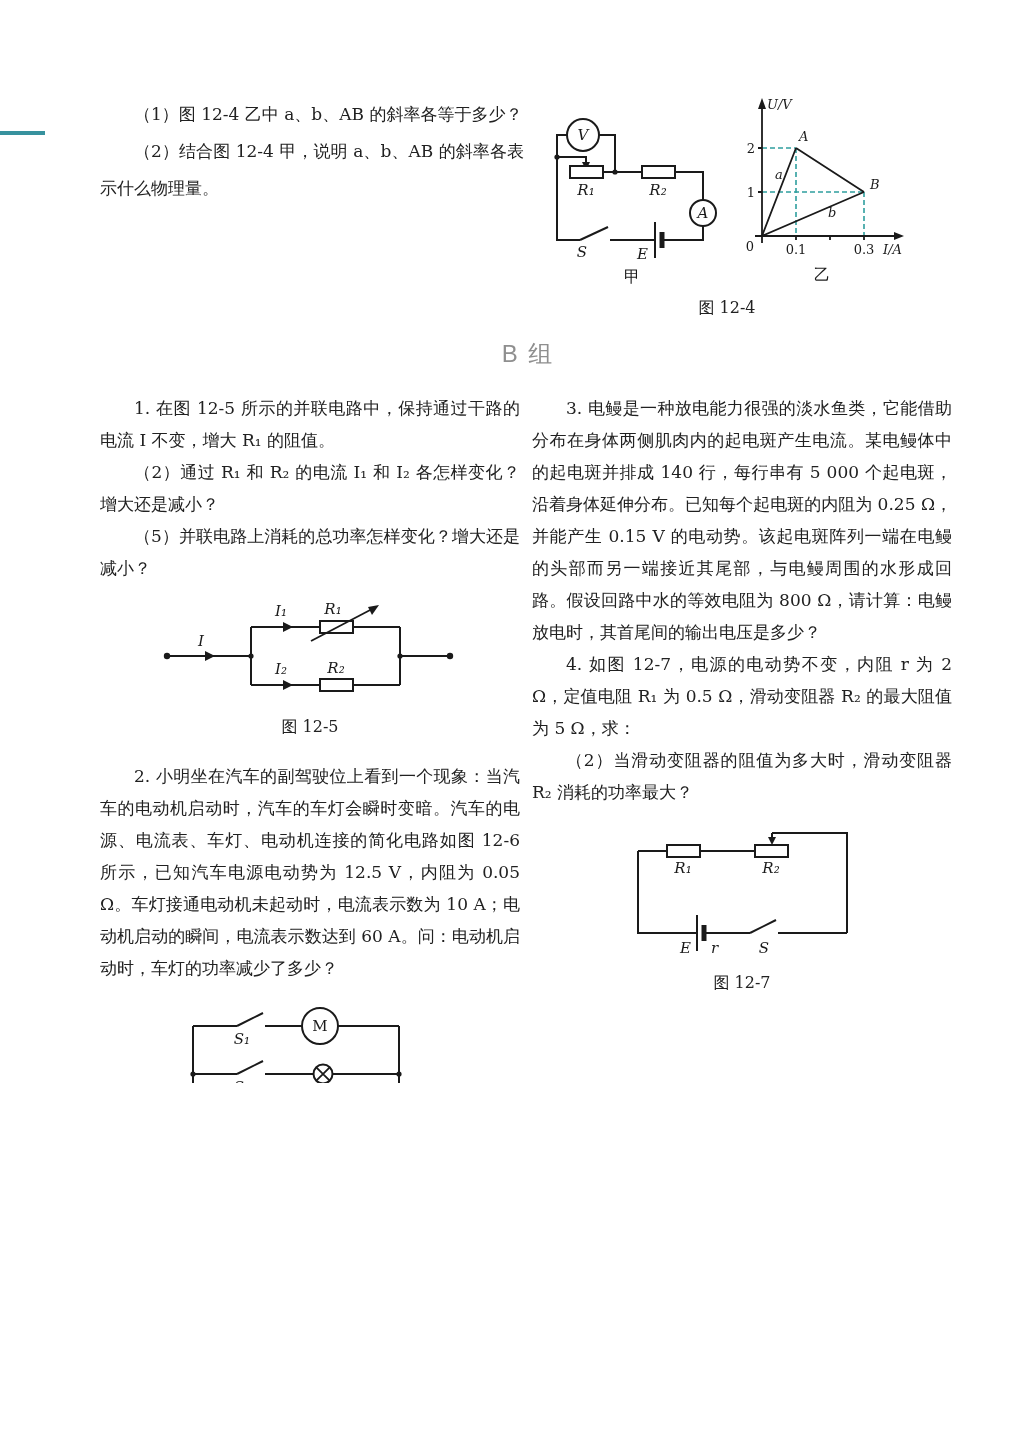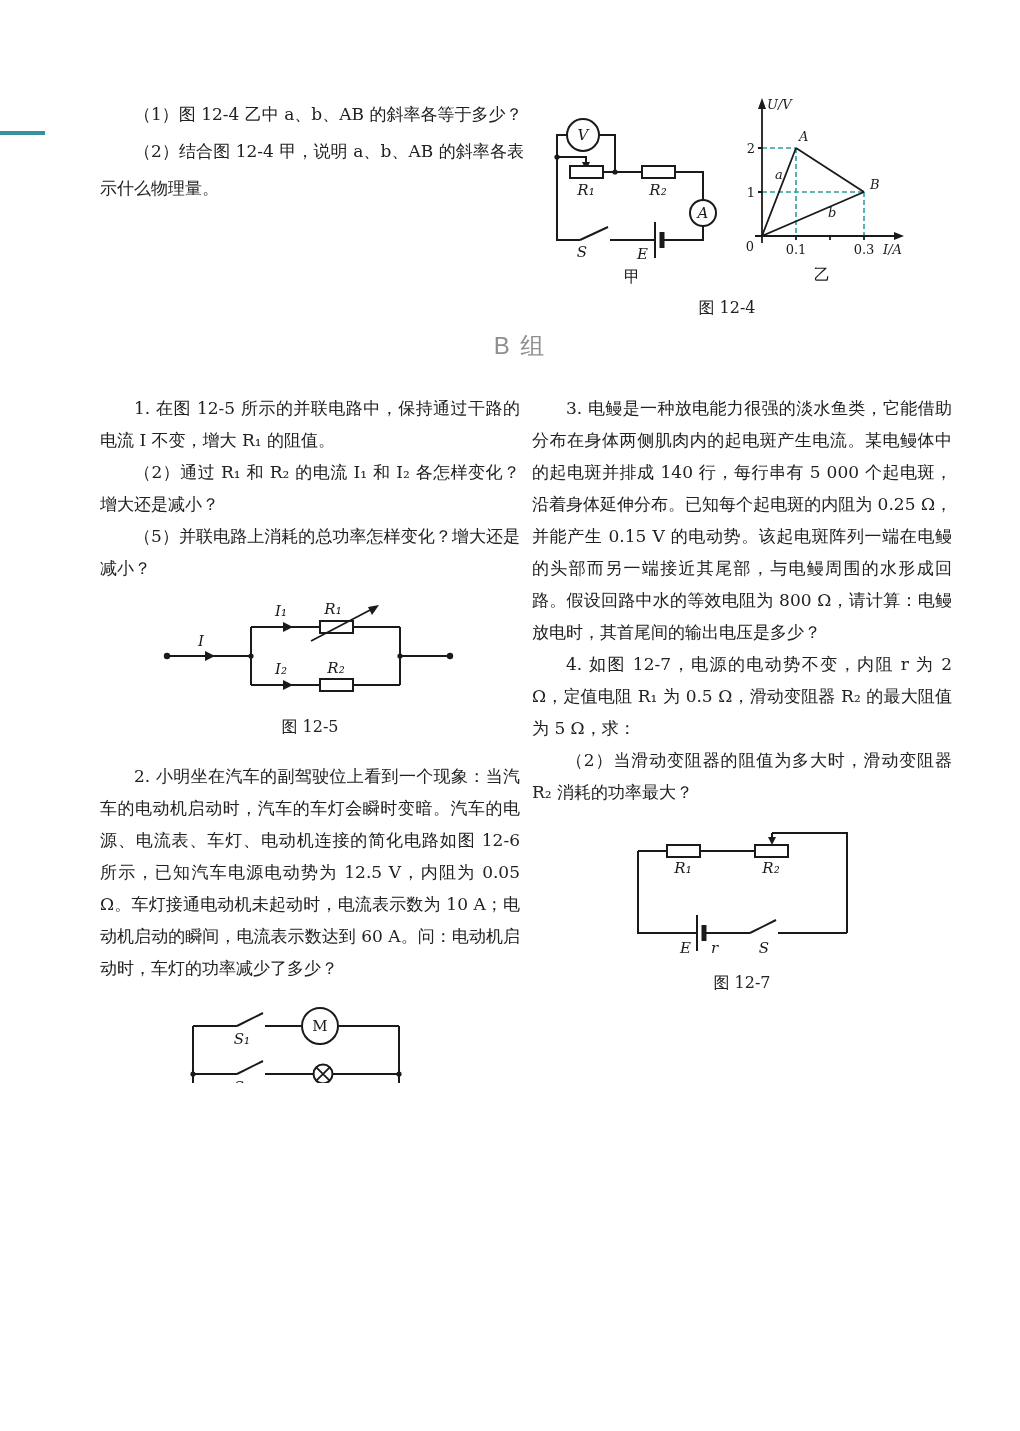--- a/index.html
+++ b/index.html
@@ -4,21 +4,21 @@
 <style>
   html,body{margin:0;padding:0;background:#ffffff;}
   .page{position:relative;width:1020px;height:1083px;background:#ffffff;
         font-family:"DejaVu Serif","Liberation Serif",serif;color:#212121;overflow:hidden;}
   .accent{position:absolute;left:0;top:131px;width:45px;height:4px;background:#37929e;}
   .intro{position:absolute;left:100px;top:96px;width:424px;font-size:17px;line-height:37px;text-align:justify;}
   .col{position:absolute;top:392px;width:420px;font-size:17px;line-height:32px;text-align:justify;}
   .col-left{left:100px;}
   .col-right{left:532px;}
   p{margin:0;text-indent:2em;}
-  .section-header{position:absolute;left:100px;top:326px;width:832px;margin:4px;text-align:center;
+  .section-header{position:absolute;left:100px;top:326px;width:832px;margin:12px;text-align:center;
         font-family:"Liberation Sans","DejaVu Sans",sans-serif;font-weight:normal;
         font-size:24px;color:#8f8f8f;letter-spacing:2px;}
   .fig124{position:absolute;left:542px;top:93px;width:382px;height:215px;}
   .fig124 .jia-svg{position:absolute;left:0;top:15px;}
   .fig124 .yi-svg{position:absolute;left:200px;top:0;}
   .fig124 .cap{position:absolute;left:110px;top:192px;width:150px;}
   .fig-block{margin:12px 0 16px;text-align:center;}
   .fig-block svg{display:block;margin:0 auto;}
   .fig-caption{text-indent:0;text-align:center;font-size:16px;line-height:26px;margin-top:10px;}
   .q2-start{margin-top:20px;}

